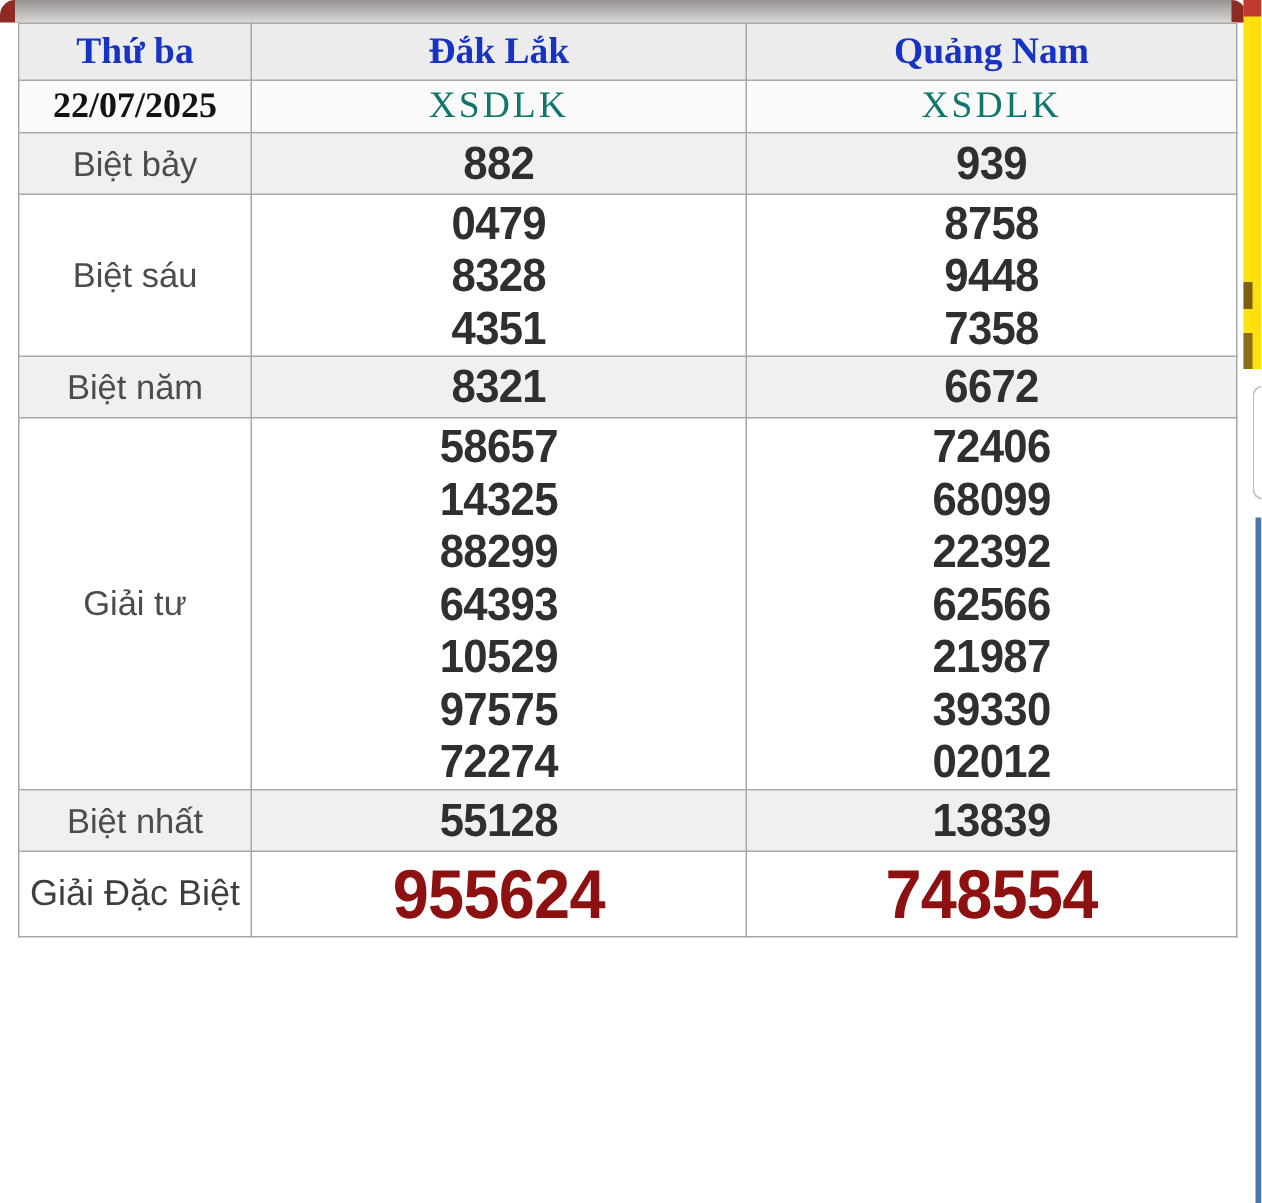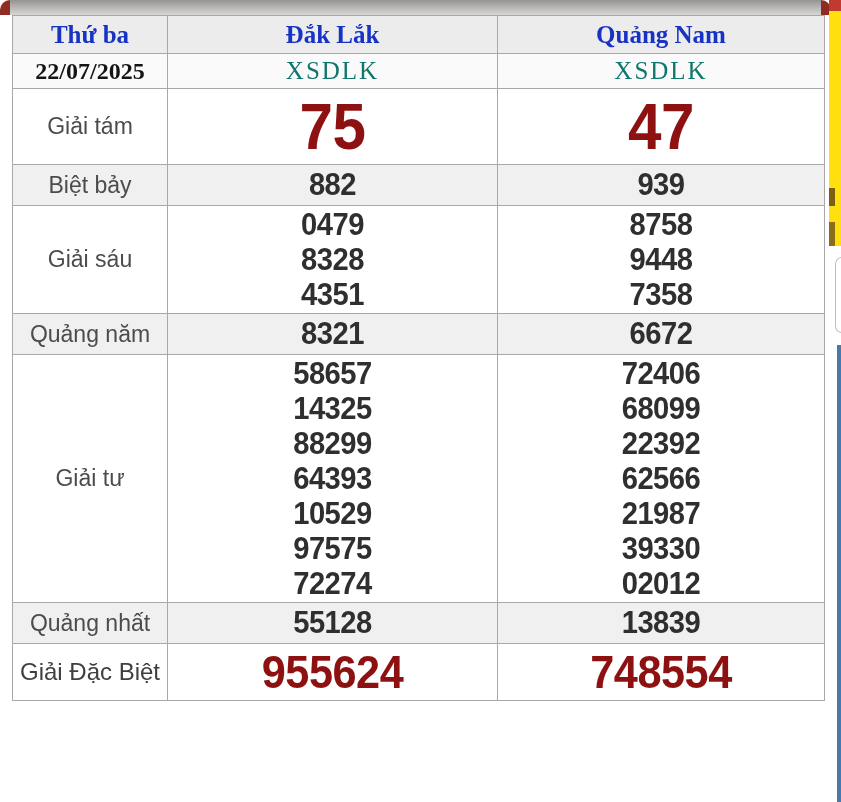--- a/index.html
+++ b/index.html
@@ -88,53 +88,44 @@
     <tr class="header-row">
       <td class="day-label">Thứ ba</td>
       <td class="station-label">Đắk Lắk</td>
       <td class="station-label">Quảng Nam</td>
     </tr>
     <tr class="sub-row">
       <td class="date-label">22/07/2025</td>
       <td class="code-label">XSDLK</td>
       <td class="code-label">XSDLK</td>
     </tr>
-  <tr class="emph-big single">
-        <td class="prize-label">Giải tám</td>
-        <td class="nums">
-          <div class="num">75</div>
-        </td>
-        <td class="nums">
-          <div class="num">47</div>
-        </td>
-      </tr>
       <tr class="emph-normal row-shaded single">
         <td class="prize-label">Biệt bảy</td>
         <td class="nums">
           <div class="num">882</div>
         </td>
         <td class="nums">
           <div class="num">939</div>
         </td>
       </tr>
       <tr class="emph-normal">
-        <td class="prize-label">Giải sáu</td>
+        <td class="prize-label">Biệt sáu</td>
         <td class="nums">
           <div class="num">0479</div>
           <div class="num">8328</div>
           <div class="num">4351</div>
         </td>
         <td class="nums">
           <div class="num">8758</div>
           <div class="num">9448</div>
           <div class="num">7358</div>
         </td>
       </tr>
       <tr class="emph-normal row-shaded single">
-        <td class="prize-label">Quảng năm</td>
+        <td class="prize-label">Biệt năm</td>
         <td class="nums">
           <div class="num">8321</div>
         </td>
         <td class="nums">
           <div class="num">6672</div>
         </td>
       </tr>
       <tr class="emph-normal">
         <td class="prize-label">Giải tư</td>
         <td class="nums">
@@ -150,21 +141,21 @@
           <div class="num">72406</div>
           <div class="num">68099</div>
           <div class="num">22392</div>
           <div class="num">62566</div>
           <div class="num">21987</div>
           <div class="num">39330</div>
           <div class="num">02012</div>
         </td>
       </tr>
       <tr class="emph-normal row-shaded single">
-        <td class="prize-label">Quảng nhất</td>
+        <td class="prize-label">Biệt nhất</td>
         <td class="nums">
           <div class="num">55128</div>
         </td>
         <td class="nums">
           <div class="num">13839</div>
         </td>
       </tr>
       <tr class="emph-special single">
         <td class="prize-label">Giải Đặc Biệt</td>
         <td class="nums">

